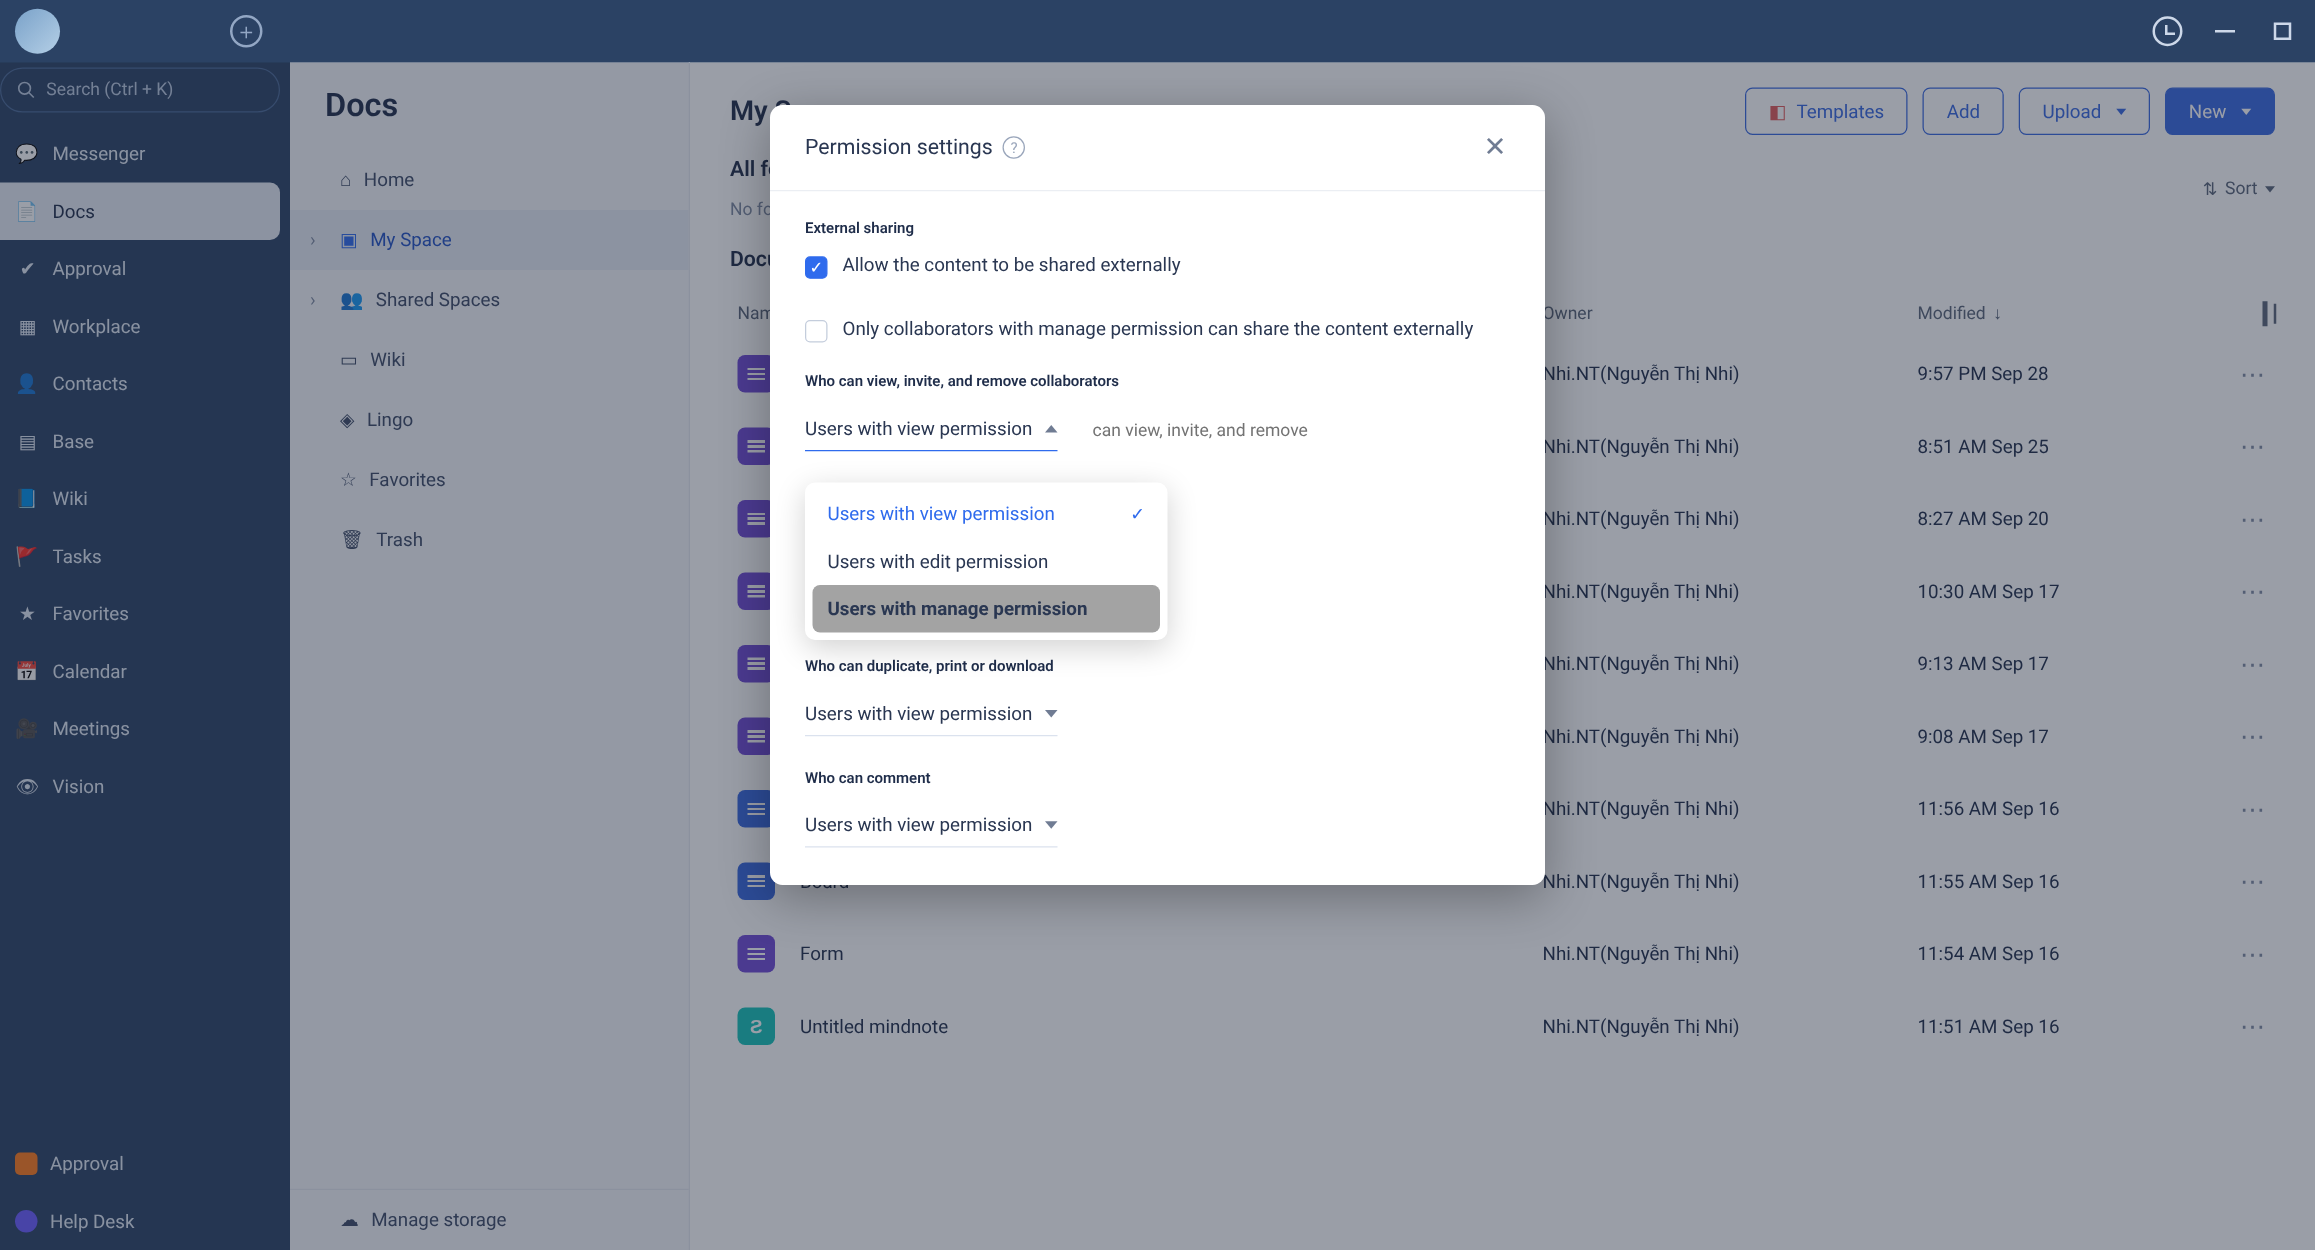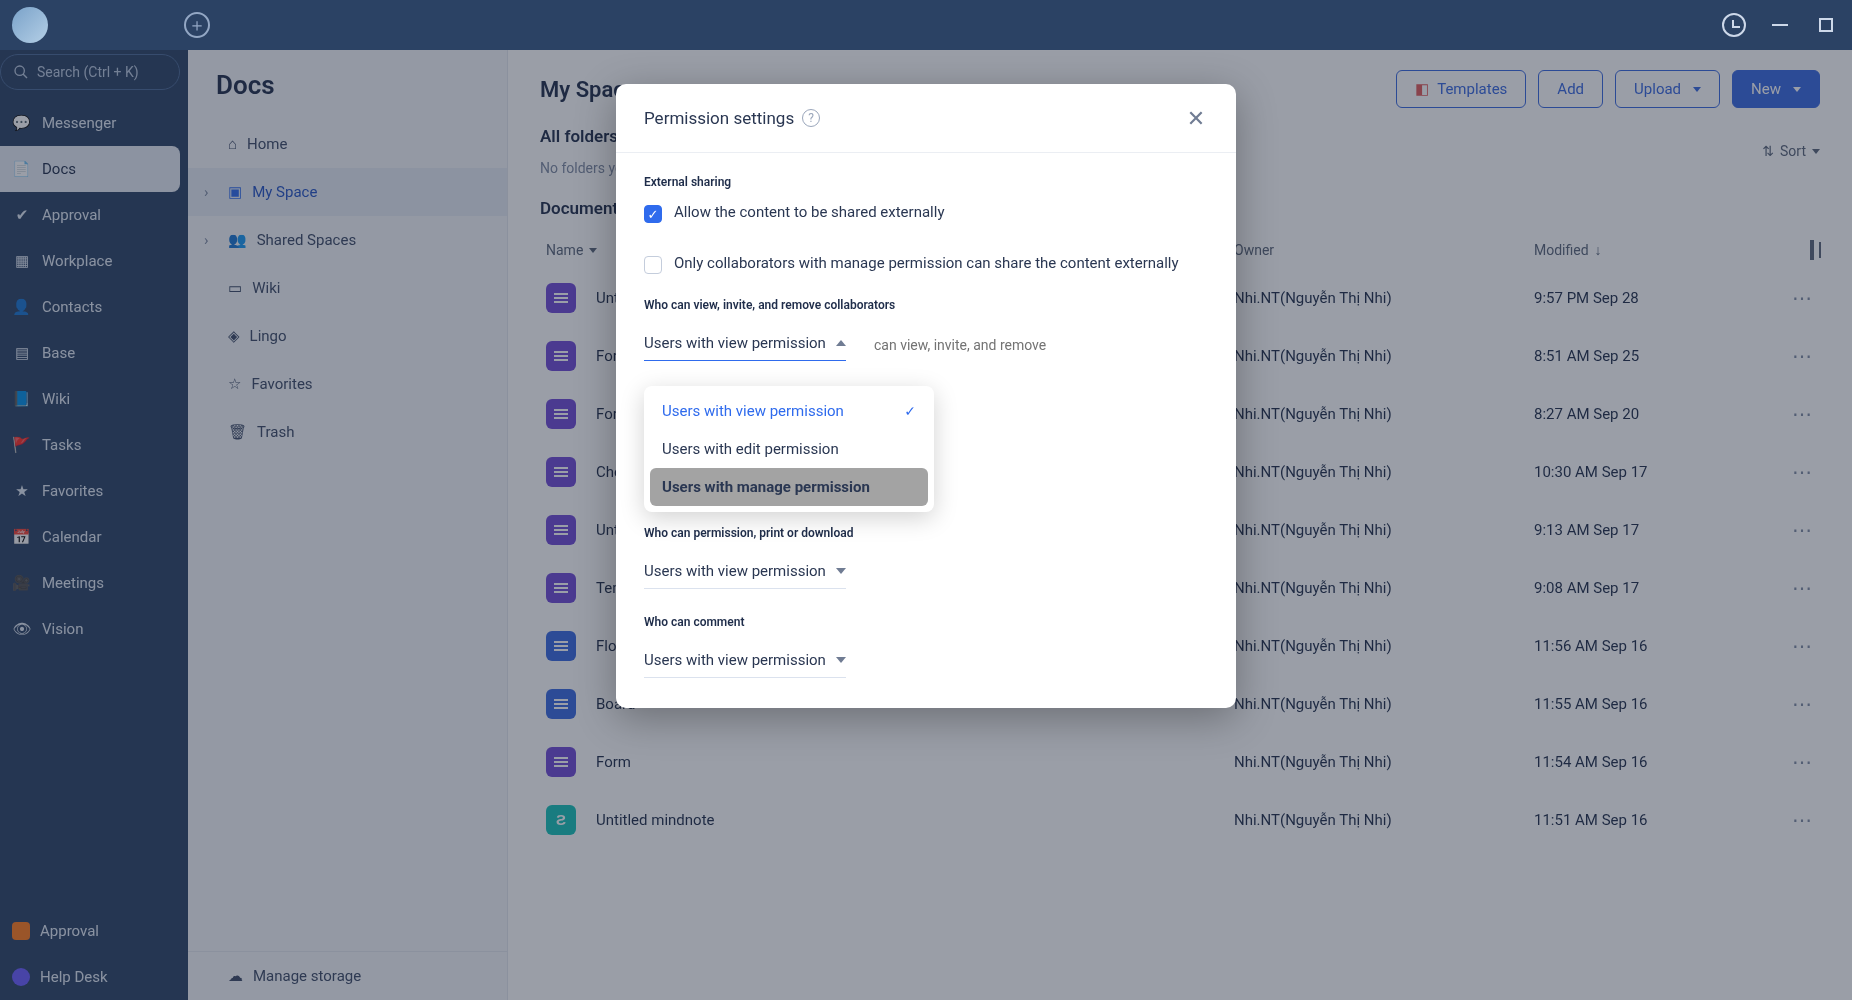--- a/index.html
+++ b/index.html
@@ -9,21 +9,21 @@
 .avatar { width: 36px; height: 36px; border-radius: 50%; background: linear-gradient(135deg,#7aa2c9,#b4cfe6); display:inline-block; }
 .plus-circle { width: 26px; height: 26px; border-radius:50%; border:2px solid #93a7c4; display:flex; align-items:center; justify-content:center; color:#93a7c4; font-size:18px; margin-left:120px; cursor:pointer; }
 .titlebar-right { display:flex; align-items:center; gap:18px; color:#cdd8e9; }
 .tb-icon { width:28px; height:28px; display:flex; align-items:center; justify-content:center; cursor:pointer; }
 .history-icon { border:2px solid #cdd8e9; border-radius:50%; width:24px; height:24px; position:relative; }
 .history-icon::after { content:""; position:absolute; width:6px; height:6px; border-left:2px solid #cdd8e9; border-bottom:2px solid #cdd8e9; top:5px; left:8px; }
 .minbar { width:16px; height:2px; background:#cdd8e9; }
 .maxbox { width:14px; height:14px; border:2px solid #cdd8e9; position:relative; }
 .maxbox::before { content:""; position:absolute; width:14px; height:14px; border:2px solid #cdd8e9; top:-6px; left:4px; background:#2b4264; z-index:-1;}
 .app { display:flex; height: calc(1000px - 50px); }
-.sidebar { width: 188px; background:#2b4264; color:#cdd8e9; display:flex; flex-direction:column; padding-top:4px; }
+.sidebar { width: 232px; background:#2b4264; color:#cdd8e9; display:flex; flex-direction:column; padding-top:4px; }
 .searchbox { margin:0 8px 10px 0; height:36px; border:1px solid #4b6a97; border-radius:18px; display:flex; align-items:center; padding:0 12px; color:#b9c8df; font-size:14px; cursor:text; }
 .searchbox svg { margin-right:8px; }
 .nav-item { height:46px; display:flex; align-items:center; padding-left:12px; gap:10px; font-size:15px; cursor:pointer; color:#e1e9f4; }
 .nav-item.active { background:#e6ecf5; color:#1f2d4a; border-radius:0 8px 8px 0; margin-right:8px; }
 .nav-icon { width:20px; height:20px; display:flex; align-items:center; justify-content:center; }
 .nav-spacer { flex:1; }
 .orange-sq { width:18px; height:18px; background:#ff7a1a; border-radius:4px; display:inline-block; }
 .purple-sq { width:18px; height:18px; background:#6a5cff; border-radius:50%; display:inline-block; }
 
 .secondcol { width: 320px; background:#f4f6fa; border-right:1px solid #e3e7ef; display:flex; flex-direction:column; }
@@ -409,21 +409,21 @@
     <div class="subtext" style="margin-left:230px; margin-top:-24px;"><span>can view, invite, and remove</span></div>
 
     <div style="height:110px"></div>
 
     <div class="select-line">
       <span>Users with view permission</span>
       <span class="chev-dn"></span>
     </div>
 
     <div style="height:26px"></div>
-    <div class="section-title">Who can permission, print or download</div>
+    <div class="section-title">Who can duplicate, print or download</div>
     <div class="select-line">
       <span>Users with view permission</span>
       <span class="chev-dn"></span>
     </div>
 
     <div style="height:26px"></div>
     <div class="section-title">Who can comment</div>
     <div class="select-line">
       <span>Users with view permission</span>
       <span class="chev-dn"></span>

